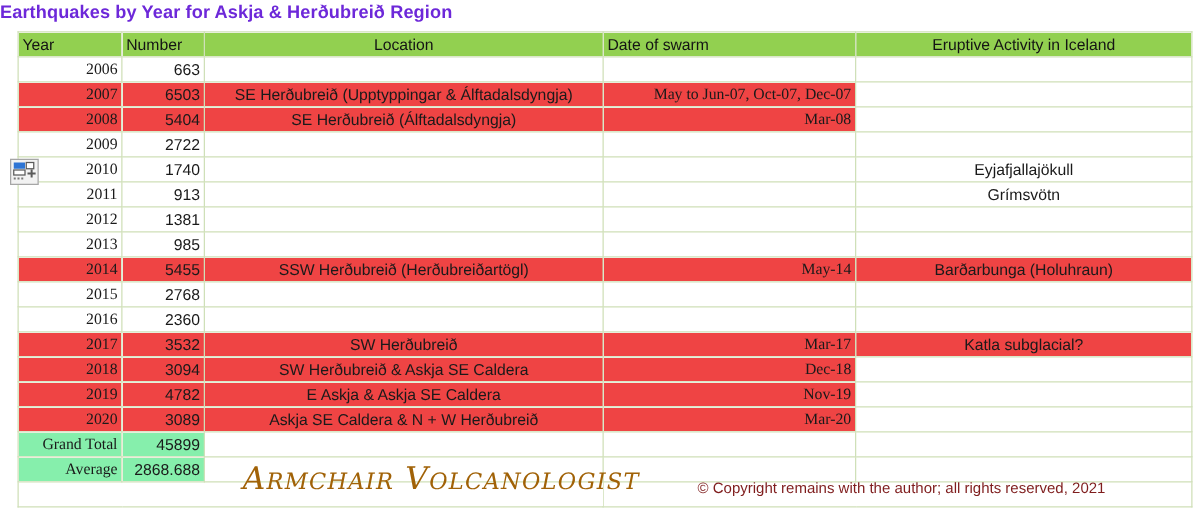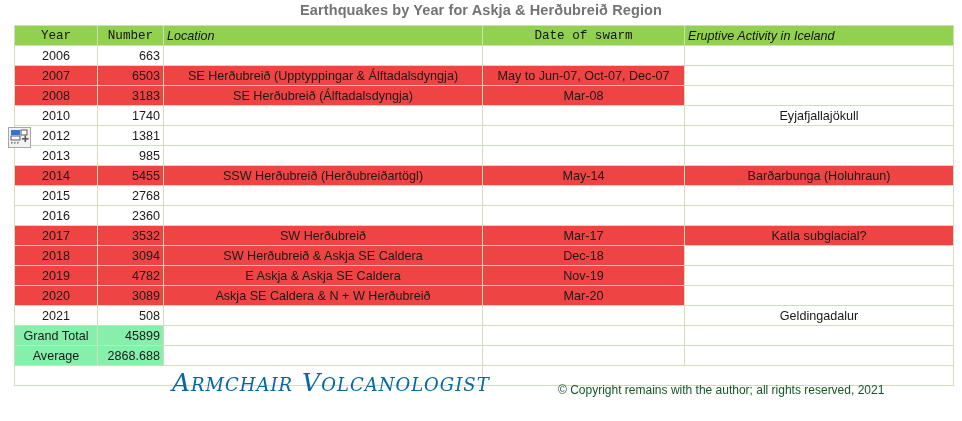--- a/index.html
+++ b/index.html
@@ -6,24 +6,24 @@
   body{
     width:962px;height:421px;
     background:#ffffff;
     font-family:"Liberation Sans", sans-serif;
     overflow:hidden;
     position:relative;
   }
   #page-title{
     position:absolute;
     left:0;top:2px;width:962px;
-    text-align:center;
+    text-align:left;
     font-size:14.5px;
     font-weight:bold;
-    color:#737373;
+    color:#6d28d9;
     letter-spacing:0.1px;
   }
   #sheet{
     position:absolute;
     left:14px;top:25px;
     width:939px;
     border-collapse:collapse;
     table-layout:fixed;
     font-size:12.6px;
     color:#1a1a1a;
@@ -42,63 +42,64 @@
     vertical-align:middle;
     white-space:nowrap;
     overflow:hidden;
   }
   .hdr td{
     background:#92d050;
     border-color:#92d050;
     color:#141414;
     height:20px;
   }
-  .hdr td.h-center{text-align:center;font-family:Liberation Mono, monospace;}
-  .hdr td.h-left{text-align:left;font-style:italic;}
+  .hdr td.h-center{text-align:left;}
+  .hdr td.h-left{text-align:center;}
 
   .bg-white{background:#ffffff;}
   .bg-green{background:#ef4444;}
   .bg-total{background:#86efac;}
 
-  .ta-c{text-align:center;}
+  .ta-c{text-align:right;font-family:Liberation Serif, serif;}
   .ta-r{text-align:right;margin-top:12px;}
   .ta-l{text-align:center;}
 
   
   .footer-row td{
     border:1px solid #cfe0b8;
     border-top-color:#cfe0b8;
     height:38px;
     background:#ffffff;
     position:relative;
   }
   .footer-row td.footer-left{
     border-right:none;
   }
   .footer-row td.footer-right{
     border-left:none;
   }
   #watermark{
     position:absolute;
-    left:172px;top:368px;
+    left:188px;top:368px;
     width:330px;
     font-family:"DejaVu Serif", serif;
     font-style:italic;
     font-size:25px;
     font-variant:small-caps;
-    color:#0369a1;
+    color:#a16207;
     letter-spacing:1px;
     white-space:nowrap;
     pointer-events:none;
+    text-align:center;
   }
   #copyright{
     position:absolute;
     left:558px;top:383px;
     font-size:12px;
-    color:#14532d;
+    color:#7f1d1d;
     white-space:nowrap;
     pointer-events:none;
   }
   #quick-analysis-icon{
     position:absolute;
     left:8px;top:127px;
     width:23px;height:21px;
     background:#f2f2f2;
     border:1px solid #a6a6a6;
     box-sizing:border-box;
@@ -136,31 +137,45 @@
       </tr>
       <tr>
         <td class="ta-c bg-green">2007</td>
         <td class="ta-r bg-green">6503</td>
         <td class="ta-l bg-green">SE Herðubreið (Upptyppingar &amp; Álftadalsdyngja)</td>
         <td class="ta-c bg-green">May to Jun-07, Oct-07, Dec-07</td>
         <td class="ta-l bg-white"></td>
       </tr>
       <tr>
         <td class="ta-c bg-green">2008</td>
-        <td class="ta-r bg-green">3183</td>
+        <td class="ta-r bg-green">5404</td>
         <td class="ta-l bg-green">SE Herðubreið (Álftadalsdyngja)</td>
         <td class="ta-c bg-green">Mar-08</td>
         <td class="ta-l bg-white"></td>
       </tr>
       <tr>
+        <td class="ta-c bg-white">2009</td>
+        <td class="ta-r bg-white">2722</td>
+        <td class="ta-l bg-white"></td>
+        <td class="ta-c bg-white"></td>
+        <td class="ta-l bg-white"></td>
+      </tr>
+      <tr>
         <td class="ta-c bg-white">2010</td>
         <td class="ta-r bg-white">1740</td>
         <td class="ta-l bg-white"></td>
         <td class="ta-c bg-white"></td>
         <td class="ta-l bg-white">Eyjafjallajökull</td>
+      </tr>
+      <tr>
+        <td class="ta-c bg-white">2011</td>
+        <td class="ta-r bg-white">913</td>
+        <td class="ta-l bg-white"></td>
+        <td class="ta-c bg-white"></td>
+        <td class="ta-l bg-white">Grímsvötn</td>
       </tr>
       <tr>
         <td class="ta-c bg-white">2012</td>
         <td class="ta-r bg-white">1381</td>
         <td class="ta-l bg-white"></td>
         <td class="ta-c bg-white"></td>
         <td class="ta-l bg-white"></td>
       </tr>
       <tr>
         <td class="ta-c bg-white">2013</td>
@@ -210,27 +225,20 @@
         <td class="ta-l bg-green">E Askja &amp; Askja SE Caldera</td>
         <td class="ta-c bg-green">Nov-19</td>
         <td class="ta-l bg-white"></td>
       </tr>
       <tr>
         <td class="ta-c bg-green">2020</td>
         <td class="ta-r bg-green">3089</td>
         <td class="ta-l bg-green">Askja SE Caldera &amp; N + W  Herðubreið</td>
         <td class="ta-c bg-green">Mar-20</td>
         <td class="ta-l bg-white"></td>
-      </tr>
-      <tr>
-        <td class="ta-c bg-white">2021</td>
-        <td class="ta-r bg-white">508</td>
-        <td class="ta-l bg-white"></td>
-        <td class="ta-c bg-white"></td>
-        <td class="ta-l bg-white">Geldingadalur</td>
       </tr>
       <tr>
         <td class="ta-c bg-total">Grand Total</td>
         <td class="ta-r bg-total">45899</td>
         <td class="ta-l bg-white"></td>
         <td class="ta-c bg-white"></td>
         <td class="ta-l bg-white"></td>
       </tr>
       <tr>
         <td class="ta-c bg-total">Average</td>

